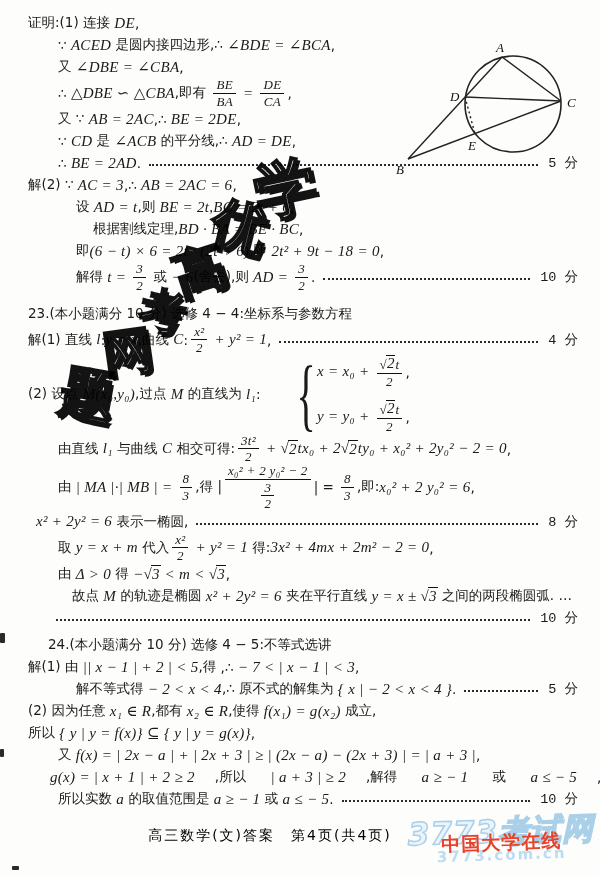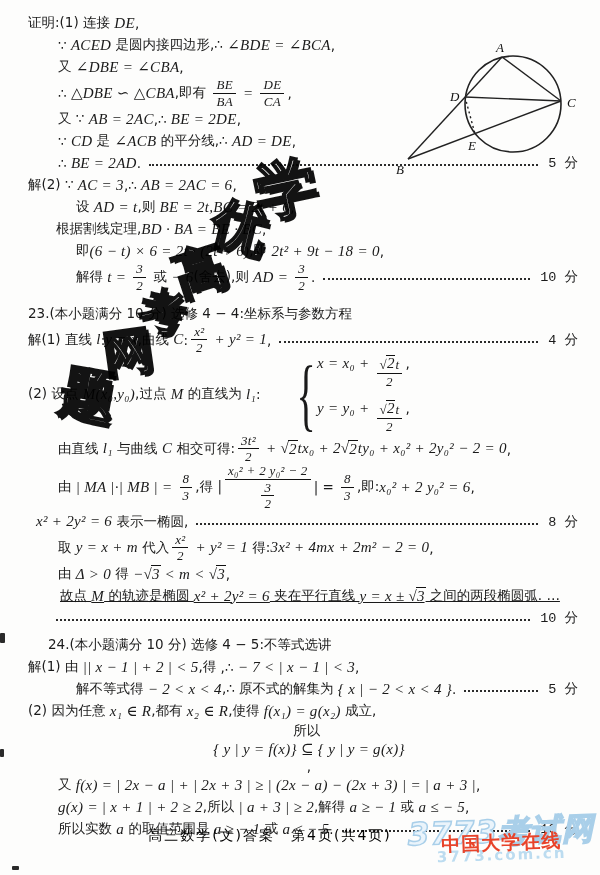--- a/index.html
+++ b/index.html
@@ -17,21 +17,21 @@
       border-top:1.3px solid #111; padding:0 1px; margin-left:-1px;}
   .frac{display:inline-flex; flex-direction:column; align-items:center; line-height:1.05; margin:0 3px; vertical-align:middle;}
   .frac .num{border-bottom:1.3px solid #111; padding:0 3px 1px; display:inline-flex; align-items:flex-end;}
   .frac .den{padding-top:1px; display:inline-flex;}
   .frac .math,.frac .cn{font-size:13px;}
   .frac .frac .math{font-size:13px;}
   .sys{display:inline-flex; align-items:center; margin-left:26px;}
   .brace{font-family:"Liberation Serif","DejaVu Serif",serif; font-style:normal; font-size:80px; line-height:.85;
          transform:scaleX(.5); margin-right:-8px; font-weight:300;}
   .syscol{display:inline-flex; flex-direction:column; gap:12px;}
-  .sysline{display:flex; white-space:pre;}
+  .sysline{display:flex; align-items:center; white-space:pre;}
   .leader{flex:1 1 auto; min-width:18px; height:0; border-bottom:2px dotted #2b2b2b;
           margin:0 10px 0 8px; position:relative; top:2px;}
   .score{font-family:Liberation Mono, monospace; font-size:13.5px; white-space:nowrap; padding-right:12px;}
   #diagram{position:absolute; left:388px; top:26px; width:205px; height:158px;}
   #diagram text{font-family:"Liberation Serif","DejaVu Serif",serif; font-style:italic; font-size:13px; fill:#111;}
   .stamp{position:absolute; font-family:"DejaVu Serif",serif; font-weight:bold; color:#fff;
          -webkit-text-stroke:2px #000; text-shadow:3px 3px 0 #000; line-height:1; pointer-events:none; opacity:.92;}
   #footer{position:absolute; left:0; right:60px; bottom:30px; text-align:center;
           font-size:14px; letter-spacing:2px; color:#000000;}
   #sitemark{position:absolute; right:6px; bottom:12px; text-align:center; transform:rotate(-2deg); line-height:1;}
@@ -49,40 +49,40 @@
   <div id="lines">
       <div class="row"><span class="cn">证明:(1) 连接 </span><span class="math">DE</span><span class="cn">,</span></div>
       <div class="row" style="margin-left: 30px;"><span class="cn">∵ </span><span class="math">ACED</span><span class="cn"> 是圆内接四边形,∴ </span><span class="math">∠BDE = ∠BCA</span><span class="cn">,</span></div>
       <div class="row" style="margin-left: 30px;"><span class="cn">又 </span><span class="math">∠DBE = ∠CBA</span><span class="cn">,</span></div>
       <div class="row" style="margin-left: 30px;"><span class="cn">∴ </span><span class="math">△DBE ∽ △CBA</span><span class="cn">,即有 </span><span class="frac"><span class="num"><span class="math">BE</span></span><span class="den"><span class="math">BA</span></span></span><span class="math"> = </span><span class="frac"><span class="num"><span class="math">DE</span></span><span class="den"><span class="math">CA</span></span></span><span class="cn">,</span></div>
       <div class="row" style="margin-left: 30px;"><span class="cn">又 ∵ </span><span class="math">AB = 2AC</span><span class="cn">,∴ </span><span class="math">BE = 2DE</span><span class="cn">,</span></div>
       <div class="row" style="margin-left: 30px;"><span class="cn">∵ </span><span class="math">CD</span><span class="cn"> 是 </span><span class="math">∠ACB</span><span class="cn"> 的平分线,∴ </span><span class="math">AD = DE</span><span class="cn">,</span></div>
       <div class="row" style="margin-left: 30px;"><span class="cn">∴ </span><span class="math">BE = 2AD</span><span class="cn">.</span><span class="leader"></span><span class="score">5 分</span></div>
       <div class="row"><span class="cn">解(2) ∵ </span><span class="math">AC = 3</span><span class="cn">,∴ </span><span class="math">AB = 2AC = 6</span><span class="cn">,</span></div>
       <div class="row" style="margin-left: 48px;"><span class="cn">设 </span><span class="math">AD = t</span><span class="cn">,则 </span><span class="math">BE = 2t,BC = 2t + 6</span><span class="cn">,</span></div>
-      <div class="row" style="margin-left: 28px;"><span class="cn">根据割线定理,</span><span class="math">BD · BA = BE · BC</span><span class="cn">,</span></div>
+      <div class="row" style="margin-left: 65px;"><span class="cn">根据割线定理,</span><span class="math">BD · BA = BE · BC</span><span class="cn">,</span></div>
       <div class="row" style="margin-left: 48px;"><span class="cn">即</span><span class="math">(6 − t) × 6 = 2t · (2t + 6)</span><span class="cn">,即 </span><span class="math">2t² + 9t − 18 = 0</span><span class="cn">,</span></div>
       <div class="row" style="margin-left: 48px;"><span class="cn">解得 </span><span class="math">t = </span><span class="frac"><span class="num"><span class="math">3</span></span><span class="den"><span class="math">2</span></span></span><span class="cn"> 或 </span><span class="math">− 6</span><span class="cn">(舍去),则 </span><span class="math">AD = </span><span class="frac"><span class="num"><span class="math">3</span></span><span class="den"><span class="math">2</span></span></span><span class="cn">.</span><span class="leader"></span><span class="score">10 分</span></div>
       <div class="row" style="margin-top: 10px;"><span class="cn">23.(本小题满分 10 分) 选修 4 − 4:坐标系与参数方程</span></div>
       <div class="row"><span class="cn">解(1) 直线 </span><span class="math">l</span><span class="cn">:</span><span class="math">y = x</span><span class="cn">,曲线 </span><span class="math">C</span><span class="cn">:</span><span class="frac"><span class="num"><span class="math">x²</span></span><span class="den"><span class="math">2</span></span></span><span class="math"> + y² = 1</span><span class="cn">,</span><span class="leader"></span><span class="score">4 分</span></div>
       <div class="row"><span class="cn">(2) 设点 </span><span class="math">M(x₀,y₀)</span><span class="cn">,过点 </span><span class="math">M</span><span class="cn"> 的直线为 </span><span class="math">l₁</span><span class="cn">:</span><span class="sys"><span class="brace">{</span><span class="syscol"><span class="sysline"><span class="math">x = x₀ + </span><span class="frac"><span class="num"><span class="math">√</span><span class="ov">2</span><span class="math">t</span></span><span class="den"><span class="math">2</span></span></span><span class="cn">,</span></span><span class="sysline"><span class="math">y = y₀ + </span><span class="frac"><span class="num"><span class="math">√</span><span class="ov">2</span><span class="math">t</span></span><span class="den"><span class="math">2</span></span></span><span class="cn">,</span></span></span></span></div>
       <div class="row" style="margin-left: 30px;"><span class="cn">由直线 </span><span class="math">l₁</span><span class="cn"> 与曲线 </span><span class="math">C</span><span class="cn"> 相交可得:</span><span class="frac"><span class="num"><span class="math">3t²</span></span><span class="den"><span class="math">2</span></span></span><span class="math"> + √</span><span class="ov">2</span><span class="math">tx₀ + 2√</span><span class="ov">2</span><span class="math">ty₀ + x₀² + 2y₀² − 2 = 0</span><span class="cn">,</span></div>
       <div class="row" style="margin-left: 30px;"><span class="cn">由 </span><span class="math">| MA |·| MB | = </span><span class="frac"><span class="num"><span class="math">8</span></span><span class="den"><span class="math">3</span></span></span><span class="cn">,得 |</span><span class="frac"><span class="num"><span class="math">x₀² + 2 y₀² − 2</span></span><span class="den"><span class="frac"><span class="num"><span class="math">3</span></span><span class="den"><span class="math">2</span></span></span></span></span><span class="cn">| = </span><span class="frac"><span class="num"><span class="math">8</span></span><span class="den"><span class="math">3</span></span></span><span class="cn">,即:</span><span class="math">x₀² + 2 y₀² = 6</span><span class="cn">,</span></div>
       <div class="row" style="margin-left: 8px;"><span class="math">x² + 2y² = 6</span><span class="cn"> 表示一椭圆,</span><span class="leader"></span><span class="score">8 分</span></div>
       <div class="row" style="margin-left: 30px;"><span class="cn">取 </span><span class="math">y = x + m</span><span class="cn"> 代入</span><span class="frac"><span class="num"><span class="math">x²</span></span><span class="den"><span class="math">2</span></span></span><span class="math"> + y² = 1</span><span class="cn"> 得:</span><span class="math">3x² + 4mx + 2m² − 2 = 0</span><span class="cn">,</span></div>
       <div class="row" style="margin-left: 30px;"><span class="cn">由 </span><span class="math">Δ &gt; 0</span><span class="cn"> 得 </span><span class="math">−√</span><span class="ov">3</span><span class="math"> &lt; m &lt; √</span><span class="ov">3</span><span class="cn">,</span></div>
-      <div class="row" style="margin-left: 32px; text-decoration: underline;"><span class="cn">故点 </span><span class="math">M</span><span class="cn"> 的轨迹是椭圆 </span><span class="math">x² + 2y² = 6</span><span class="cn"> 夹在平行直线 </span><span class="math">y = x ± √</span><span class="ov">3</span><span class="cn"> 之间的两段椭圆弧. …</span></div>
+      <div class="row" style="margin-left: 44px;"><span class="cn">故点 </span><span class="math">M</span><span class="cn"> 的轨迹是椭圆 </span><span class="math">x² + 2y² = 6</span><span class="cn"> 夹在平行直线 </span><span class="math">y = x ± √</span><span class="ov">3</span><span class="cn"> 之间的两段椭圆弧. …</span></div>
       <div class="row" style="margin-left: 20px;"><span class="leader"></span><span class="score">10 分</span></div>
       <div class="row" style="margin-top: 5px; margin-left: 20px;"><span class="cn">24.(本小题满分 10 分) 选修 4 − 5:不等式选讲</span></div>
       <div class="row"><span class="cn">解(1) 由 </span><span class="math">|| x − 1 | + 2 | &lt; 5</span><span class="cn">,得 </span><span class="cn">,∴ </span><span class="math">− 7 &lt; | x − 1 | &lt; 3</span><span class="cn">,</span></div>
       <div class="row" style="margin-left: 48px; text-align: center;"><span class="cn">解不等式得 </span><span class="math">− 2 &lt; x &lt; 4</span><span class="cn">,∴ 原不式的解集为 </span><span class="math">{ x | − 2 &lt; x &lt; 4 }</span><span class="cn">.</span><span class="leader"></span><span class="score">5 分</span></div>
       <div class="row"><span class="cn">(2) 因为任意 </span><span class="math">x₁ ∈ R</span><span class="cn">,都有 </span><span class="math">x₂ ∈ R</span><span class="cn">,使得 </span><span class="math">f(x₁) = g(x₂)</span><span class="cn"> 成立,</span></div>
-      <div class="row" style=" flex-direction: column;"><span class="cn">所以 </span><span class="math">{ y | y = f(x)} ⊆ { y | y = g(x)}</span><span class="cn">,</span></div>
+      <div class="row" style=""><span class="cn">所以 </span><span class="math">{ y | y = f(x)} ⊆ { y | y = g(x)}</span><span class="cn">,</span></div>
       <div class="row" style="margin-left: 30px;"><span class="cn">又 </span><span class="math">f(x) = | 2x − a | + | 2x + 3 | ≥ | (2x − a) − (2x + 3) | = | a + 3 |</span><span class="cn">,</span></div>
-      <div class="row" style="margin-left: 30px;"><span class="math">g(x) = | x + 1 | + 2 ≥ 2</span><span class="cn">,所以 </span><span class="math">| a + 3 | ≥ 2</span><span class="cn">,解得 </span><span class="math">a ≥ − 1</span><span class="cn"> 或 </span><span class="math">a ≤ − 5</span><span class="cn">,</span></div>
+      <div class="row" style="margin-left: 22px; gap: 20px;"><span class="math">g(x) = | x + 1 | + 2 ≥ 2</span><span class="cn">,所以 </span><span class="math">| a + 3 | ≥ 2</span><span class="cn">,解得 </span><span class="math">a ≥ − 1</span><span class="cn"> 或 </span><span class="math">a ≤ − 5</span><span class="cn">,</span></div>
       <div class="row" style="margin-left: 30px;"><span class="cn">所以实数 </span><span class="math">a</span><span class="cn"> 的取值范围是 </span><span class="math">a ≥ − 1</span><span class="cn"> 或 </span><span class="math">a ≤ − 5</span><span class="cn">.</span><span class="leader"></span><span class="score">10 分</span></div>
     </div>
 
   <svg id="diagram" viewBox="0 0 205 158">
     <circle cx="125" cy="78" r="48" fill="none" stroke="#222" stroke-width="1.6"></circle>
     <line x1="20" y1="133" x2="114" y2="31" stroke="#222" stroke-width="1.4"></line>
     <line x1="20" y1="133" x2="173" y2="75" stroke="#222" stroke-width="1.4"></line>
     <line x1="77" y1="71" x2="173" y2="75" stroke="#222" stroke-width="1.4"></line>
     <line x1="114" y1="31" x2="173" y2="75" stroke="#222" stroke-width="1.4"></line>
     <line x1="77" y1="71" x2="87" y2="108" stroke="#222" stroke-width="1.4" stroke-dasharray="2,3"></line>

